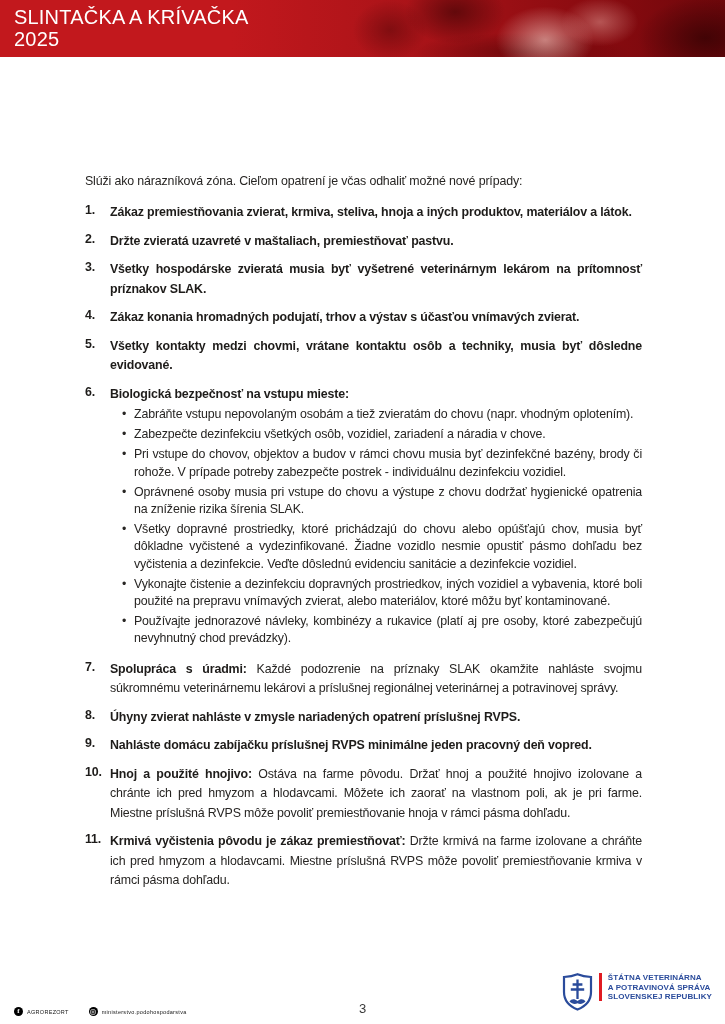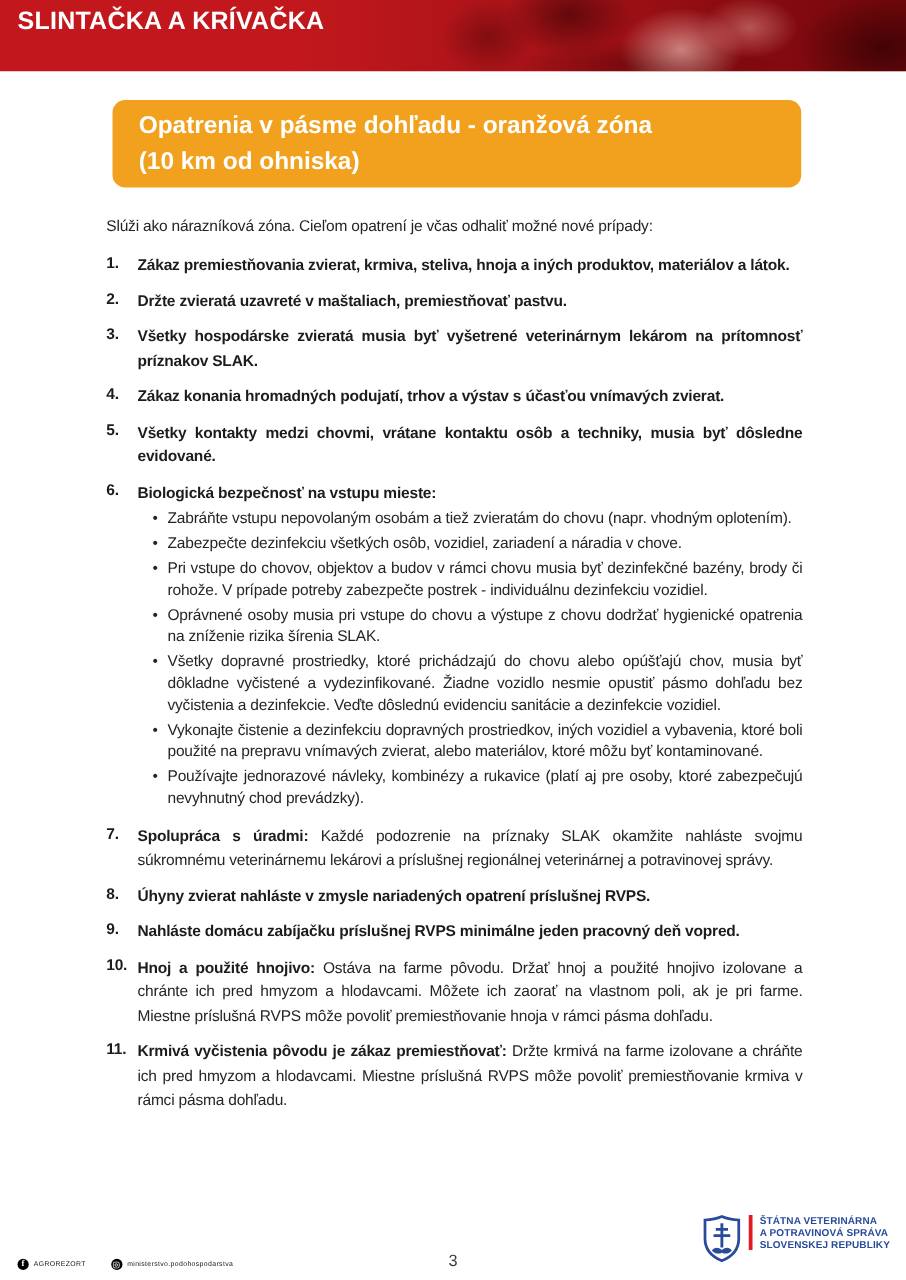--- a/index.html
+++ b/index.html
@@ -9,21 +9,21 @@
   
   .header{position:absolute;top:0;left:0;right:0;height:57px;
     background:
       radial-gradient(ellipse 70px 48px at 545px 40px, rgba(255,225,215,0.55), rgba(255,225,215,0) 70%),
       radial-gradient(ellipse 55px 35px at 600px 22px, rgba(255,205,195,0.38), transparent 70%),
       radial-gradient(ellipse 90px 55px at 705px 38px, rgba(25,0,0,0.55), transparent 75%),
       radial-gradient(ellipse 70px 45px at 455px 12px, rgba(35,0,0,0.50), transparent 72%),
       radial-gradient(ellipse 50px 40px at 390px 30px, rgba(45,0,0,0.35), transparent 75%),
       radial-gradient(ellipse 140px 25px at 520px 52px, rgba(50,0,0,0.40), transparent 78%),
       linear-gradient(90deg,#C2181D 0%,#C2181D 32%,#A91318 58%,#8A0B10 82%,#6F070B 100%);}
-  .header-title{position:absolute;left:14px;top:6px;color:#ffffff;font-weight:bold;
+  .header-title{position:absolute;left:14px;top:6px;color:#ffffff;font-weight:normal;
     font-size:20px;line-height:22px;letter-spacing:0.2px;}
 
   
   .banner{position:absolute;left:90px;width:551px;top:80px;height:70px;background:#F2A11F;
     border-radius:10px;color:#ffffff;font-weight:bold;font-size:19.5px;line-height:29px;
     padding:6px 16px 0 21px;box-sizing:border-box;}
 
   
   .content{position:absolute;left:85px;width:557px;top:172px;color:#272523;
     font-size:12.4px;letter-spacing:-0.15px;}
@@ -50,27 +50,24 @@
     white-space:nowrap;}
 </style>
 </head>
 <body>
 
 <div class="page">
 
   <div class="header">
     <div class="header-title">
       <div>SLINTAČKA A KRÍVAČKA</div>
+      <div>2025</div>
     </div>
   </div>
 
-  <div class="banner">
-    <div>Opatrenia v pásme dohľadu - oranžová zóna</div>
-    <div>(10 km od ohniska)</div>
-  </div>
 
   <div class="content">
     <div class="intro">Slúži ako nárazníková zóna. Cieľom opatrení je včas odhaliť možné nové prípady:</div>
     <div id="measures-list">
         <div class="item">
           <span class="num">1.</span>
           <div class="item-body"><span class="b">Zákaz premiestňovania zvierat, krmiva, steliva, hnoja a iných produktov, materiálov a látok.</span></div>
         </div>
         <div class="item">
           <span class="num">2.</span>

